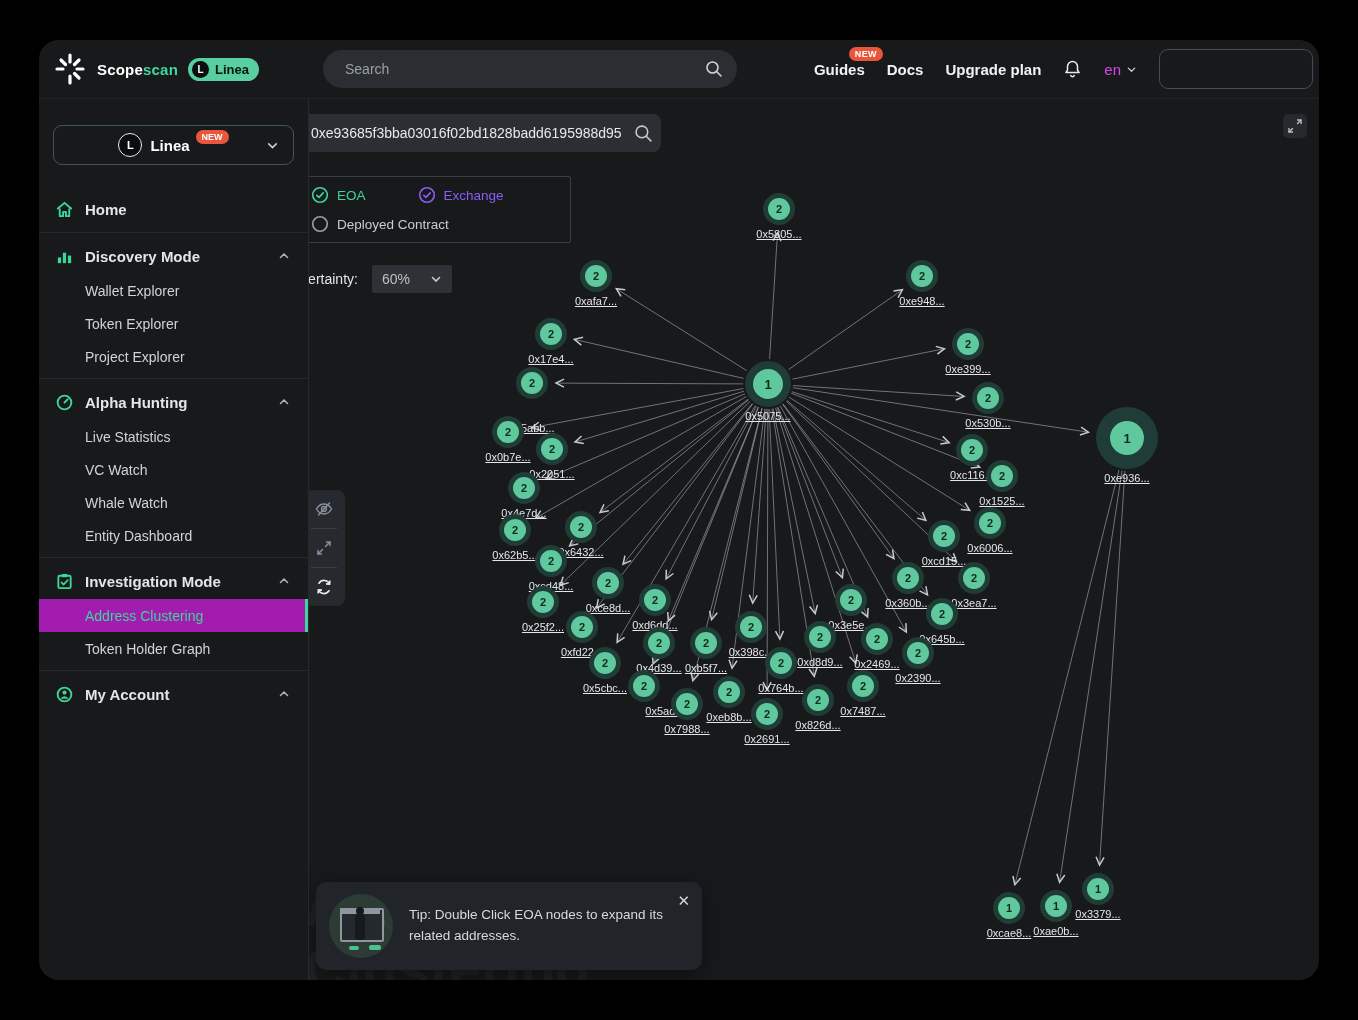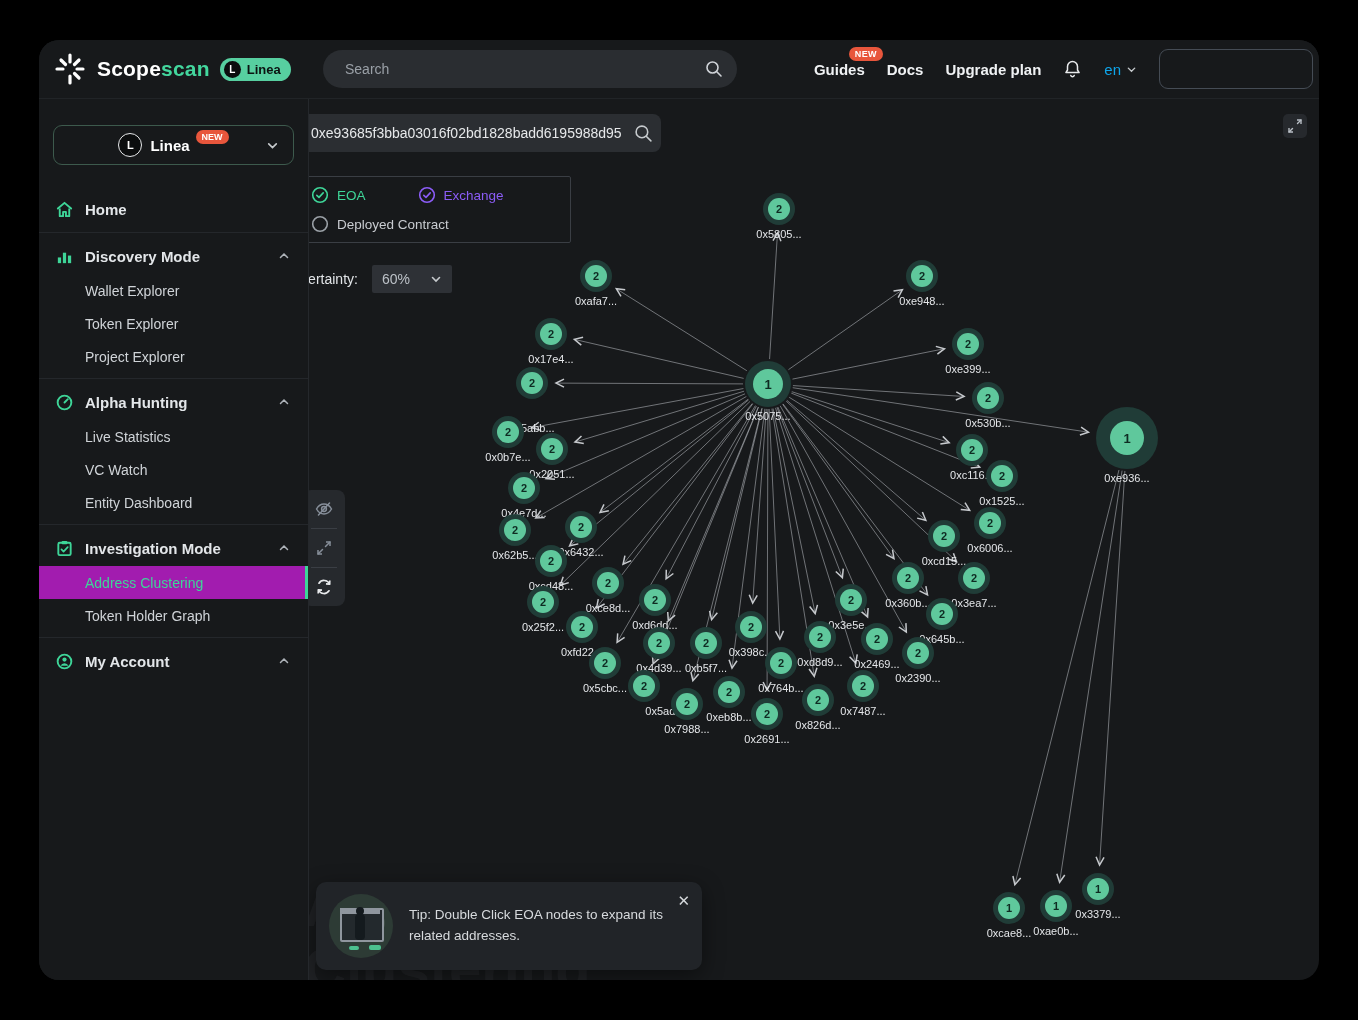--- a/index.html
+++ b/index.html
@@ -6,36 +6,36 @@
   .stage{position:relative;width:1358px;height:1020px;background:#000;overflow:hidden;
          font-family:"Liberation Sans",sans-serif;-webkit-font-smoothing:antialiased;}
   .app{position:absolute;left:39px;top:40px;width:1280px;height:940px;background:#17191b;
        border-radius:20px;overflow:hidden;}
 
   
   .topbar{position:absolute;left:0;top:0;width:100%;height:58px;display:flex;align-items:center;
           border-bottom:1px solid #212427;background:#17191b;z-index:9;}
   .brand{display:flex;align-items:center;gap:10px;margin-left:14px;}
   .brand-burst{width:34px;height:34px;}
-  .brand-text{font-size:21px;font-weight:700;color:#fff;letter-spacing:.2px;}
+  .brand-text{font-size:15px;font-weight:700;color:#fff;letter-spacing:.2px;}
   .brand-text .accent{color:#43d69d;}
   .net-badge{display:flex;align-items:center;gap:6px;background:#57cfa0;color:#0b1210;
              font-size:13px;font-weight:700;border-radius:14px;padding:3px 10px 3px 4px;}
   .net-badge .lcir{width:17px;height:17px;border-radius:50%;background:#0b0d0e;color:#fff;
              font-size:10px;font-weight:700;display:flex;align-items:center;justify-content:center;}
   .top-search{position:absolute;left:284px;top:10px;width:414px;height:38px;background:#2a2d31;
               border-radius:19px;display:flex;align-items:center;padding:0 14px 0 20px;box-sizing:border-box;}
   .top-search input{flex:1;background:transparent;border:none;outline:none;color:#e3e5e8;font-size:14px;
               font-family:"Liberation Sans",sans-serif;}
   .top-search input::placeholder{color:#9aa0a7;}
   .top-right{position:absolute;right:6px;top:0;height:58px;display:flex;align-items:center;gap:22px;}
   .nav-link{position:relative;color:#f0f2f4;font-size:15px;font-weight:700;cursor:pointer;}
   .mini-new{position:absolute;top:-14px;right:-18px;background:#e8563c;color:#fff;font-size:9px;
             font-weight:700;padding:2px 6px;border-radius:8px;letter-spacing:.3px;}
-  .lang{display:flex;align-items:center;gap:5px;color:#0ea5e9;font-size:15px;}
+  .lang{display:flex;align-items:center;gap:5px;color:#d946ef;font-size:15px;}
   .outline-btn{width:152px;height:38px;border:1px solid #454c55;border-radius:9px;background:transparent;}
 
   
   .sidebar{position:absolute;left:0;top:59px;width:270px;height:881px;border-right:1px solid #25282c;
            box-sizing:border-box;padding-top:26px;z-index:8;background:#17191b;}
   .net-select{margin:0 14px 26px 14px;height:38px;border:1px solid #3d5a4d;border-radius:9px;
               display:flex;align-items:center;justify-content:center;gap:8px;position:relative;cursor:pointer;}
   .net-select .lcir{width:22px;height:22px;border-radius:50%;background:#0b0d0e;border:1.5px solid #e8eaec;
               color:#fff;font-size:11px;font-weight:700;display:flex;align-items:center;justify-content:center;}
   .net-select .nlabel{color:#fff;font-size:15px;font-weight:700;}
@@ -77,21 +77,21 @@
   .fullscreen-btn{position:absolute;left:1244px;top:74px;width:24px;height:24px;background:#26292d;
             border-radius:5px;display:flex;align-items:center;justify-content:center;color:#b9bfc6;z-index:7;cursor:pointer;}
 
   
   .graph-layer{position:absolute;left:0;top:0;width:1280px;height:940px;z-index:1;}
   .edge{stroke:rgba(185,189,194,0.55);stroke-width:1;}
   .gnode{position:absolute;border-radius:50%;background:#203c37;display:flex;align-items:center;
          justify-content:center;cursor:pointer;}
   .gnode-inner{border-radius:50%;background:#5fc89c;color:#0e2b22;font-weight:700;display:flex;
          align-items:center;justify-content:center;}
-  .gnode-label{position:absolute;width:90px;text-align:center;font-size:11px;color:#e4e6e9;pointer-events:none;}
+  .gnode-label{position:absolute;width:90px;text-align:center;font-size:11px;color:#e4e6e9;pointer-events:none;text-decoration:underline;}
 
   
   .watermark{position:absolute;left:265px;top:835px;font-size:58px;font-weight:700;line-height:1.08;
              color:rgba(220,224,228,0.05);z-index:2;pointer-events:none;}
   .tip-card{position:absolute;left:277px;top:842px;width:386px;height:88px;background:#212428;
             border-radius:10px;box-shadow:0 6px 22px rgba(0,0,0,.45);z-index:6;display:flex;align-items:center;}
   .tip-illu{width:64px;height:64px;border-radius:50%;background:#2d3b35;margin-left:13px;position:relative;
             overflow:hidden;flex:0 0 auto;}
   .tip-illu .win{position:absolute;left:11px;top:14px;width:40px;height:30px;background:#23292d;
             border:2px solid #8f969e;border-radius:2px;}
@@ -435,20 +435,21 @@
         <circle cx="10" cy="10" r="7.2" fill="none" stroke="currentColor" stroke-width="2"></circle>
         <path d="M10 10 L13.5 6.5" fill="none" stroke="currentColor" stroke-width="2" stroke-linecap="round"></path>
       </svg>
       <span class="slabel">Alpha Hunting</span>
       <svg class="chev" width="12" height="12" viewBox="0 0 12 12">
         <path d="M2.5 7.5 L6 4 L9.5 7.5" fill="none" stroke="currentColor" stroke-width="1.5" stroke-linecap="round"></path>
       </svg>
     </div>
     <div class="side-sub">Live Statistics</div>
     <div class="side-sub">VC Watch</div>
+    <div class="side-sub">Whale Watch</div>
     <div class="side-sub">Entity Dashboard</div>
     <div class="side-div"></div>
 
     <div class="side-row">
       <svg class="sicon" viewBox="0 0 20 20">
         <rect x="3.5" y="4" width="13" height="13" rx="1.5" fill="none" stroke="currentColor" stroke-width="2"></rect>
         <rect x="7" y="2.2" width="6" height="3.4" rx="1" fill="currentColor"></rect>
         <path d="M6.8 11 L9 13.2 L13.4 8.6" fill="none" stroke="currentColor" stroke-width="1.8" stroke-linecap="round" stroke-linejoin="round"></path>
       </svg>
       <span class="slabel">Investigation Mode</span>

